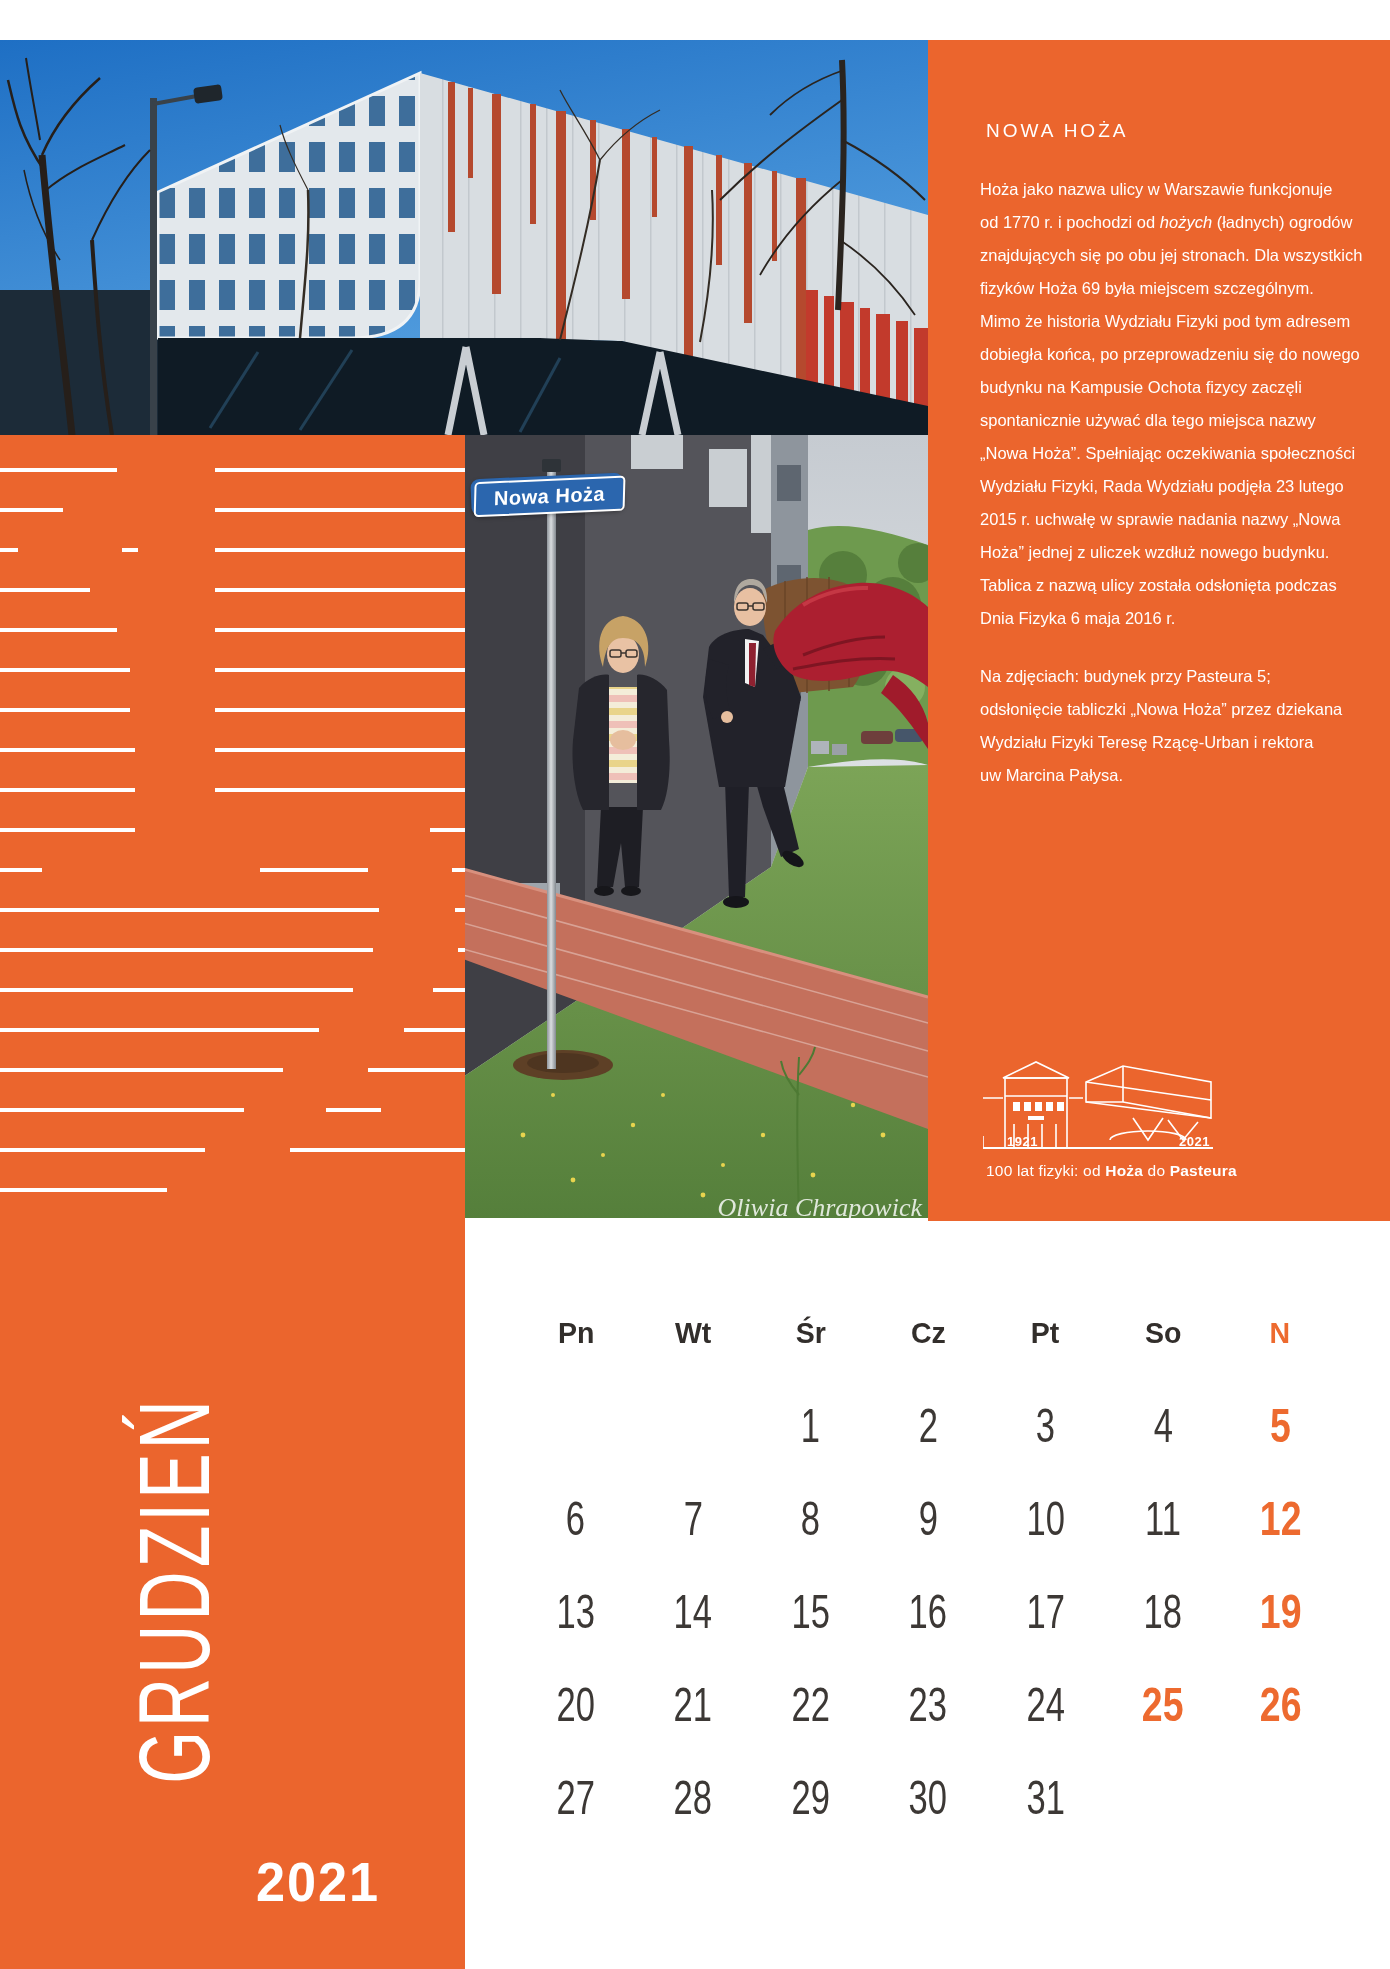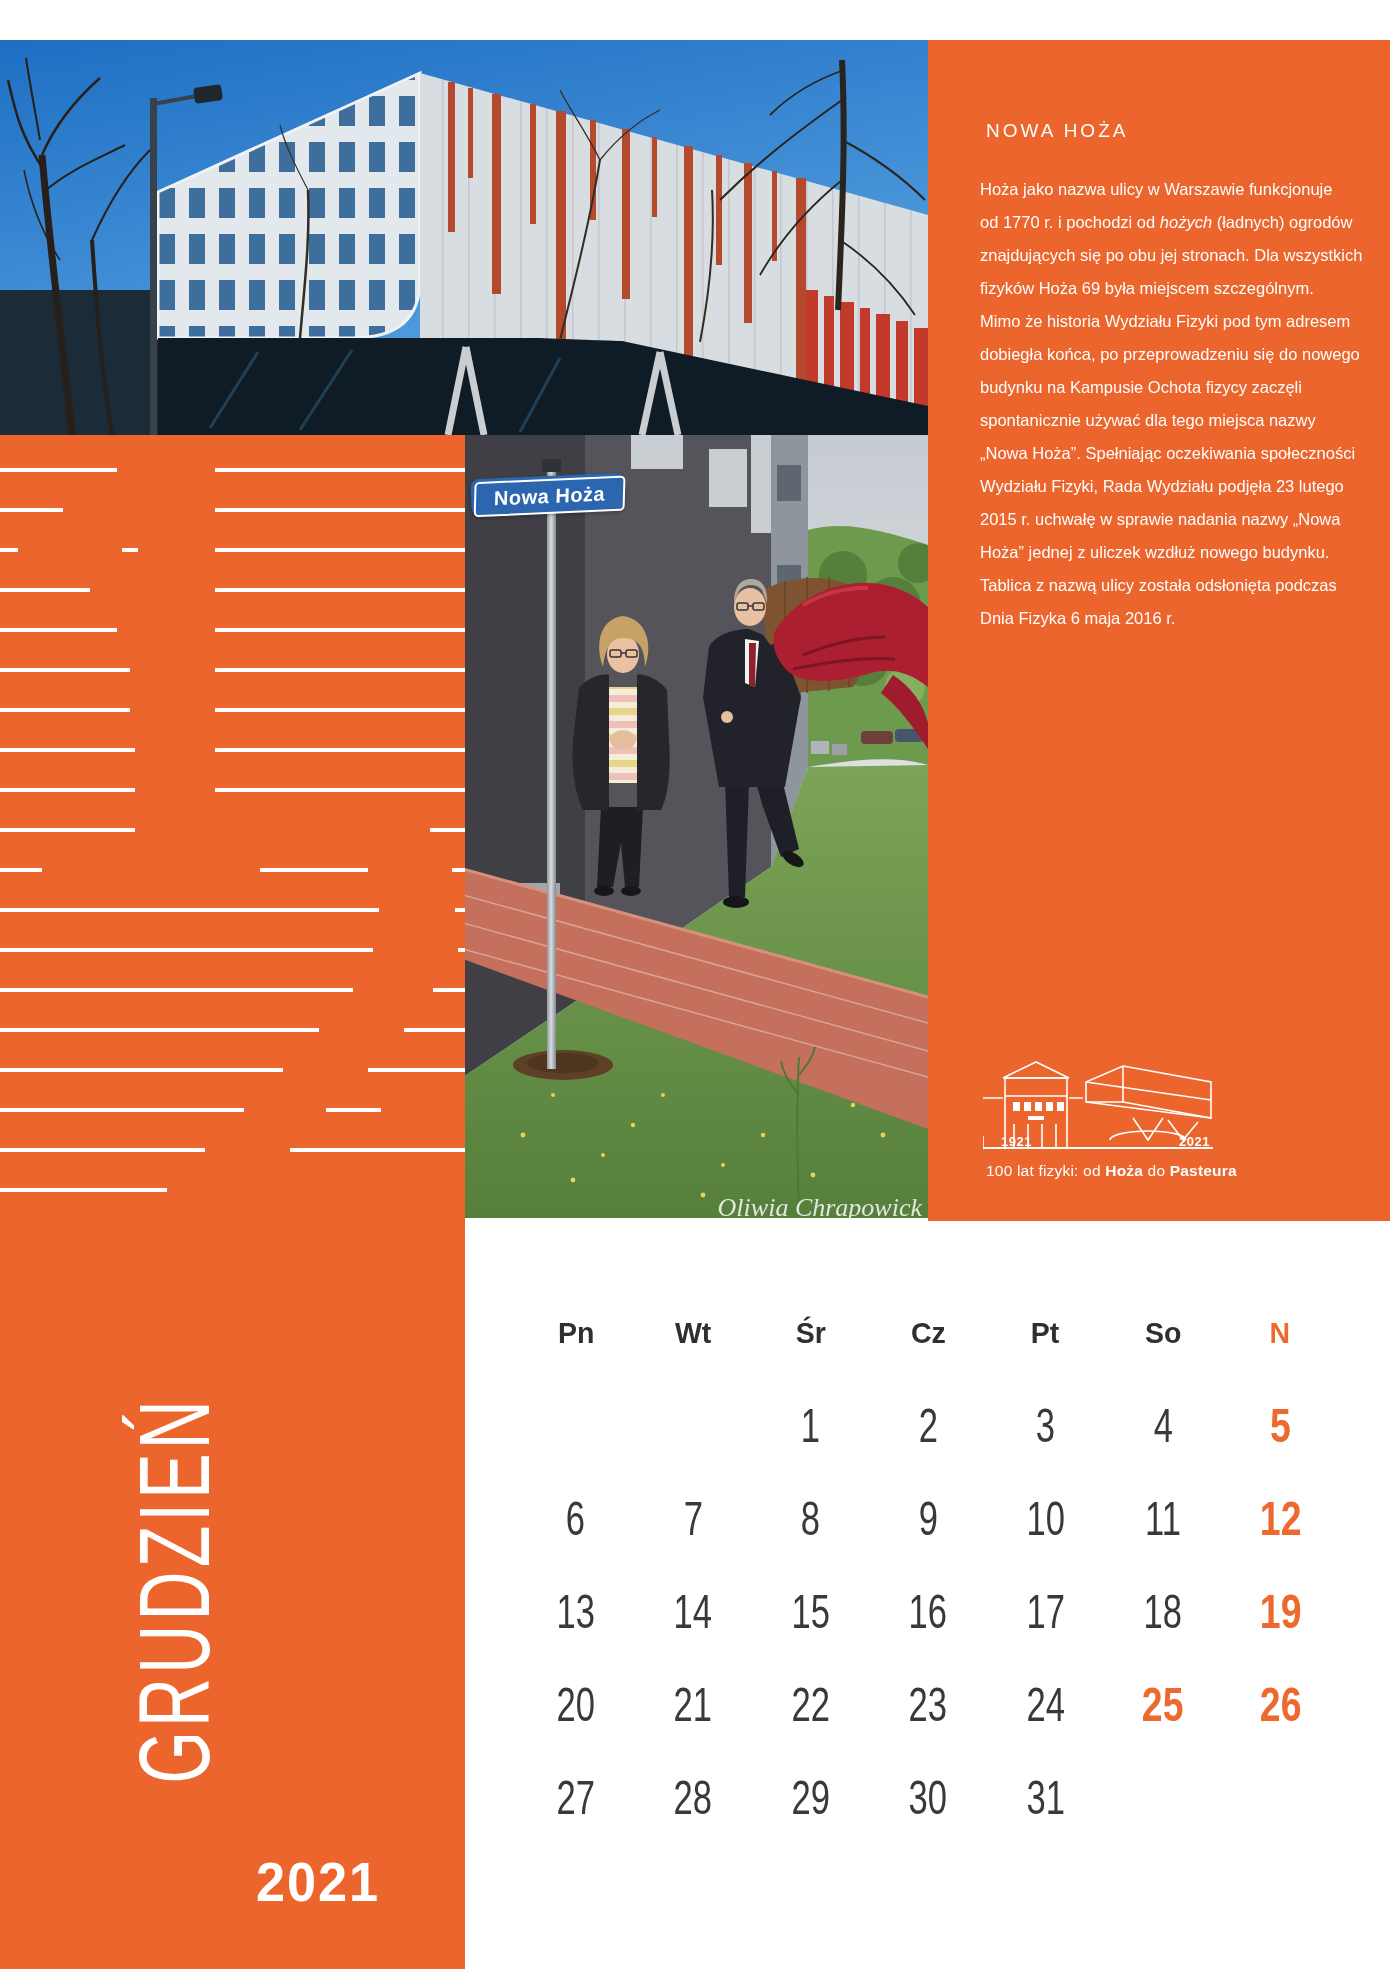--- a/index.html
+++ b/index.html
@@ -32,21 +32,21 @@
   
   .right-panel{left:928px;top:0;width:462px;height:1181px;background:var(--orange);overflow:hidden;color:#fff;}
   .panel-title{position:absolute;left:58px;top:80px;font-size:19px;letter-spacing:3px;font-weight:500;}
   .panel-para{position:absolute;left:52px;font-size:16.5px;line-height:33px;font-weight:400;white-space:nowrap;}
   #para1{top:133px;}
   #para2{top:620px;}
   .panel-para i{font-style:italic;}
 
   .logo-block{position:absolute;left:55px;top:1016px;width:236px;height:100px;}
   .logo-year{position:absolute;bottom:7px;font-size:13px;font-weight:700;color:#fff;letter-spacing:.5px;}
-  #year-left{left:18px;}
+  #year-left{left:2px;padding-left:22px;}
   #year-right{left:196px;}
   .logo-caption{position:absolute;left:58px;top:1122px;width:330px;font-size:15.5px;
       font-weight:400;color:#fff;letter-spacing:.2px;white-space:nowrap;}
   .logo-caption b{font-weight:700;}
 
   
   .left-orange{left:0;top:395px;width:465px;height:1574px;background:var(--orange);overflow:hidden;}
   .pattern-line{position:absolute;height:4px;background:#fff;}
   .month-vertical{position:absolute;left:-126px;top:1100px;width:600px;height:110px;
       transform:rotate(-90deg) scaleX(0.68);color:#fff;font-size:100px;font-weight:300;
@@ -164,20 +164,21 @@
         <path d="M700,302 C710,250 715,200 712,150" stroke-width="2"></path>
         <path d="M300,298 C305,240 310,200 308,150" stroke-width="2.5"></path>
         <path d="M308,150 C295,125 285,105 280,85" stroke-width="1.2"></path>
       </g>
     </svg>
   </div>
 
   <div class="abs right-panel">
     <div class="panel-title">NOWA HOŻA</div>
     <div class="panel-para" id="para1">Hoża jako nazwa ulicy w Warszawie funkcjonuje<br>od 1770 r. i pochodzi od <i>hożych</i> (ładnych) ogrodów<br>znajdujących się po obu jej stronach. Dla wszystkich<br>fizyków Hoża 69 była miejscem szczególnym.<br>Mimo że historia Wydziału Fizyki pod tym adresem<br>dobiegła końca, po przeprowadzeniu się do nowego<br>budynku na Kampusie Ochota fizycy zaczęli<br>spontanicznie używać dla tego miejsca nazwy<br>„Nowa Hoża”. Spełniając oczekiwania społeczności<br>Wydziału Fizyki, Rada Wydziału podjęła 23 lutego<br>2015 r. uchwałę w sprawie nadania nazwy „Nowa<br>Hoża” jednej z uliczek wzdłuż nowego budynku.<br>Tablica z nazwą ulicy została odsłonięta podczas<br>Dnia Fizyka 6 maja 2016 r.</div>
+    <div class="panel-para" id="para2">Na zdjęciach: budynek przy Pasteura 5;<br>odsłonięcie tabliczki „Nowa Hoża” przez dziekana<br>Wydziału Fizyki Teresę Rzącę-Urban i rektora<br>uw Marcina Pałysa.</div>
 
     <div class="logo-block">
       <svg width="236" height="100" viewBox="0 0 236 100">
         <g stroke="#fff" stroke-width="1.6" fill="none">
 
           <path d="M20,22 L53,6 L86,22 Z"></path>
           <rect x="22" y="22" width="62" height="70"></rect>
           <path d="M22,40 L84,40"></path>
           <g fill="#fff" stroke="none">
             <rect x="30" y="46" width="7" height="9"></rect>

